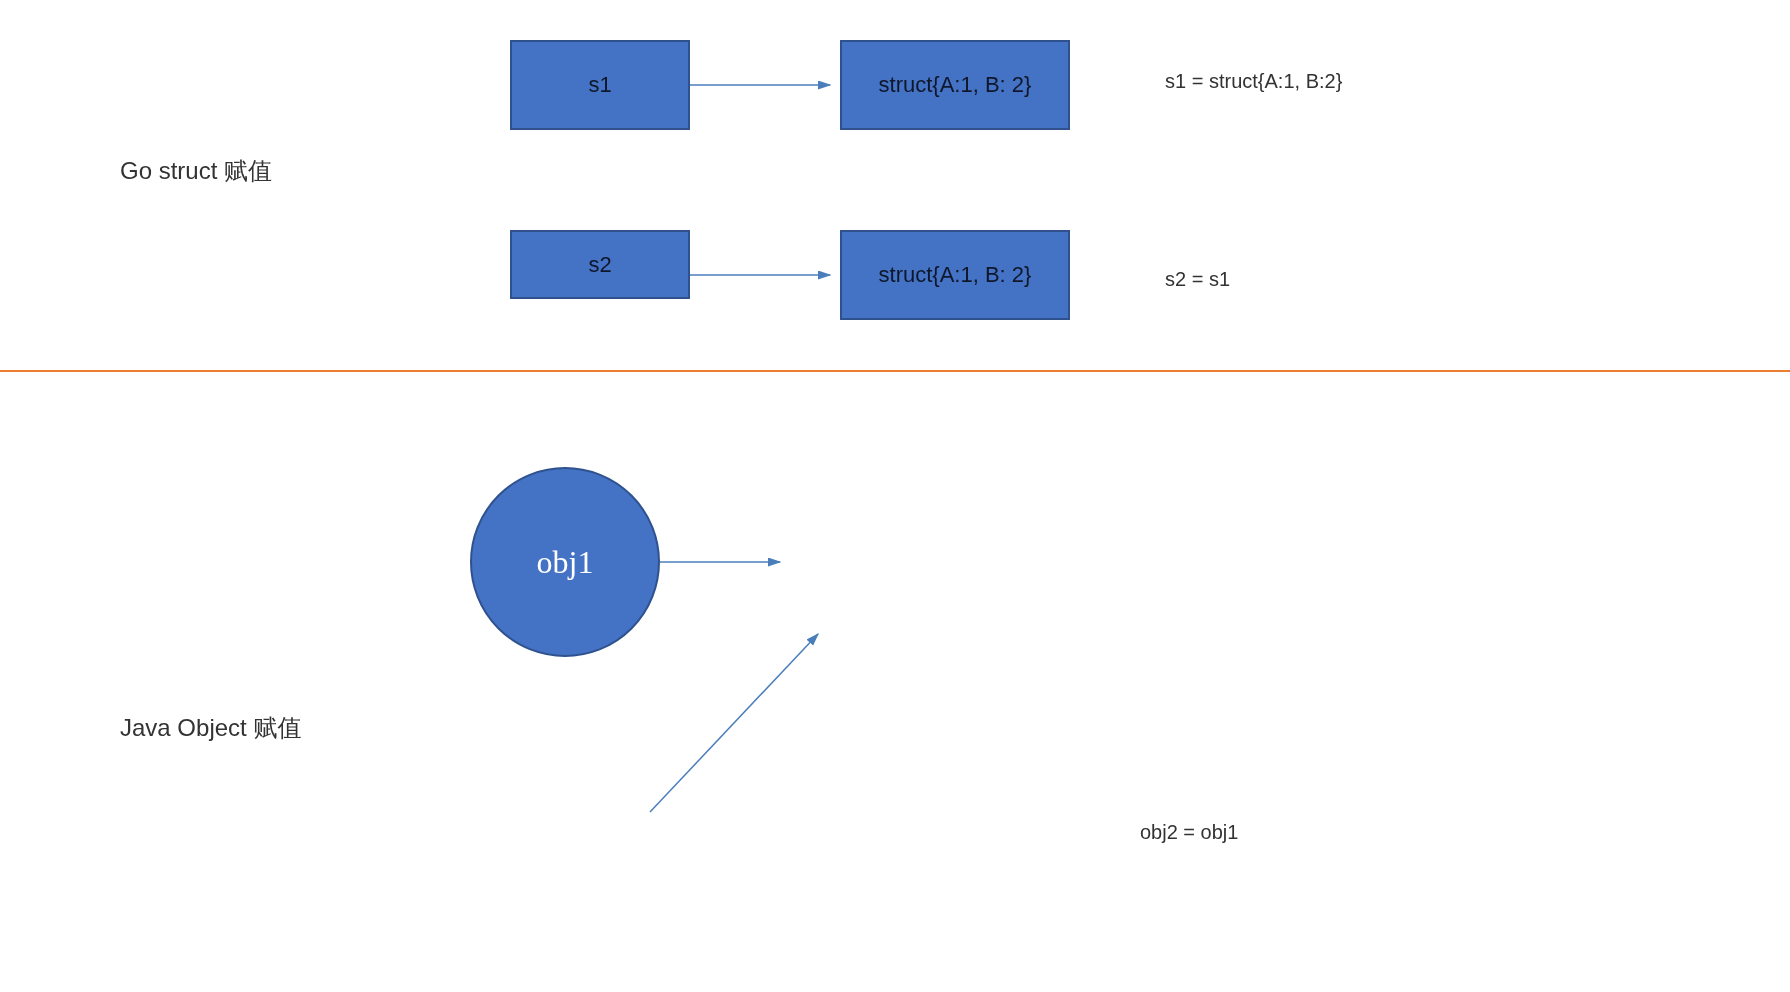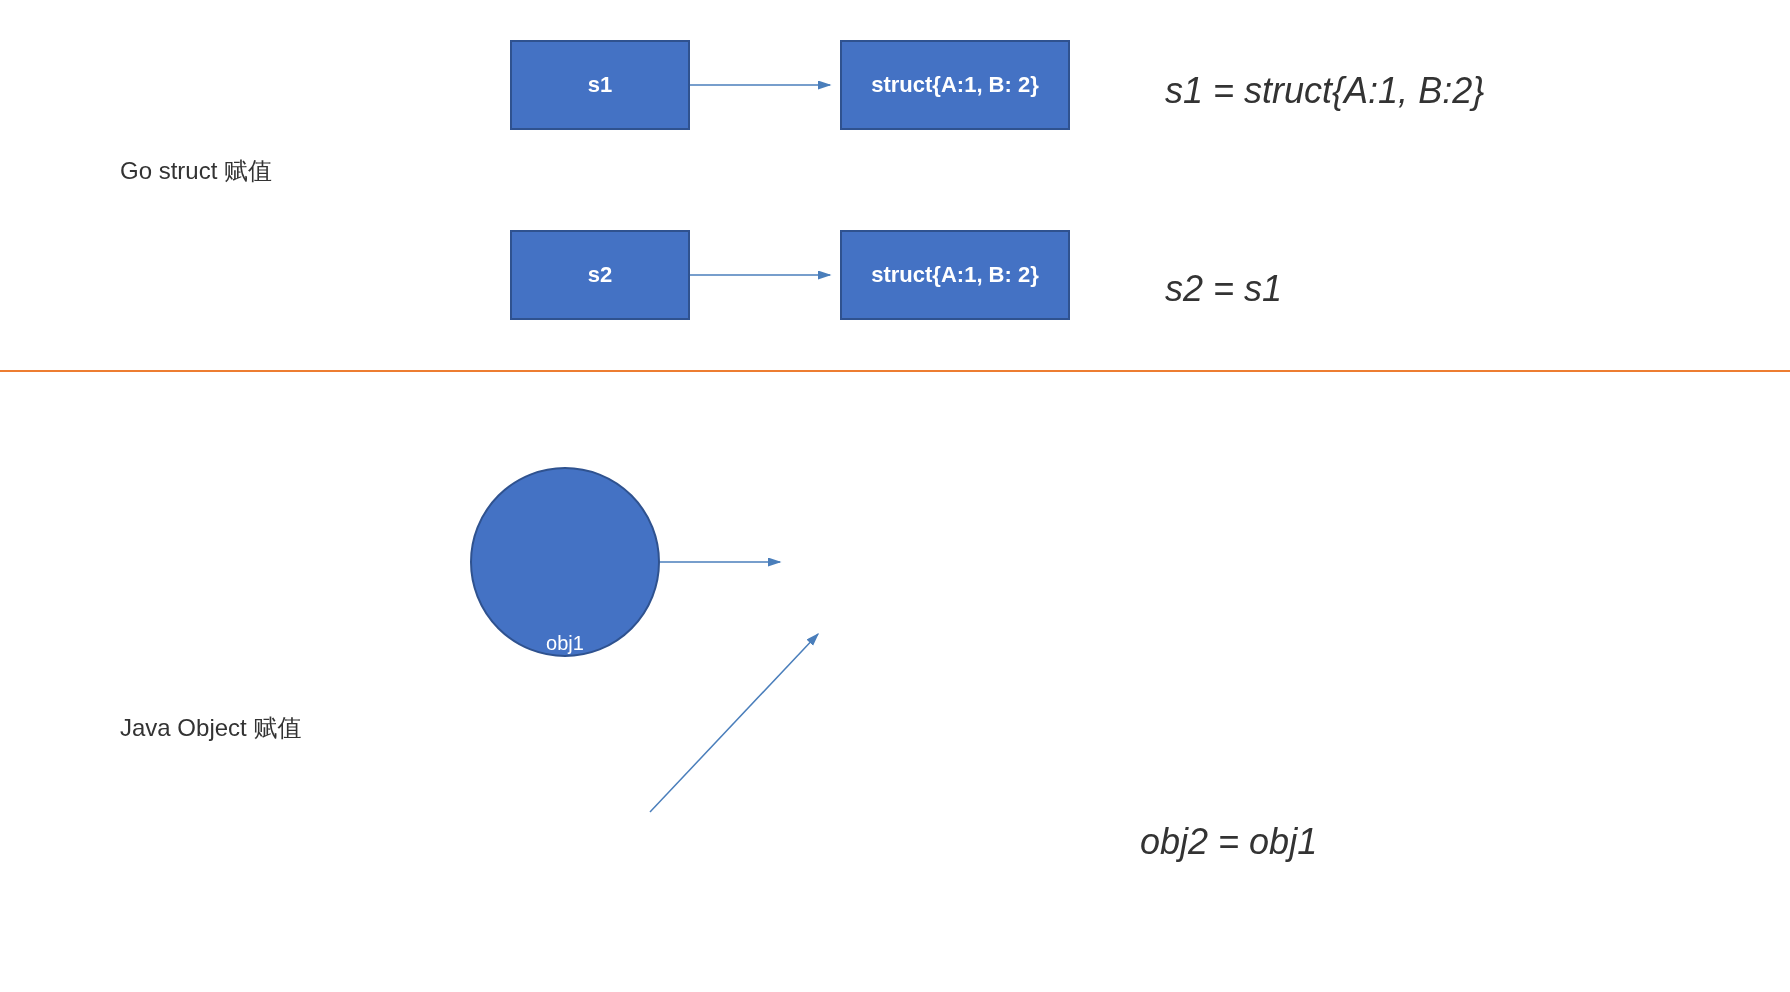--- a/index.html
+++ b/index.html
@@ -23,44 +23,43 @@
     }
     .label {
       position: absolute;
       font-size: 24px;
       color: #333;
     }
     .box {
       position: absolute;
       background: #4472c4;
       border: 2px solid #2f528f;
-      color: #ffffff;
+      color: #0f172a;
       display: flex;
       align-items: center;
       justify-content: center;
       font-size: 22px;
       text-align: center;
-      font-weight: bold;
     }
     .circle {
       position: absolute;
       background: #4472c4;
       border: 2px solid #2f528f;
       border-radius: 50%;
       color: #ffffff;
       display: flex;
-      align-items: flex-end;
+      align-items: center;
       justify-content: center;
-      font-size: 20px;
+      font-size: 32px;
+      font-family: Liberation Serif, serif;
     }
     .code-text {
       position: absolute;
-      font-size: 36px;
+      font-size: 20px;
       color: #333;
-      font-style: italic;
     }
     svg.arrow {
       position: absolute;
       overflow: visible;
       pointer-events: none;
     }
   </style>
 </head>
 <body>
 
@@ -80,21 +79,21 @@
     </defs>
     <line x1="0" y1="10" x2="140" y2="10" stroke="#4a7ebb" stroke-width="1.5" marker-end="url(#ah1)"></line>
   </svg>
 
   <div class="box" style="left:840px; top:40px; width:230px; height:90px;">
     <span>struct{A:1, B: 2}</span>
   </div>
 
   <div class="code-text" style="left:1165px; top:70px;">s1 = struct{A:1, B:2}</div>
 
-  <div class="box" style="left:510px; top:230px; width:180px; height:90px;">
+  <div class="box" style="left:510px; top:230px; width:180px; height:69px;">
     <span>s2</span>
   </div>
 
   <svg class="arrow" style="left:690px; top:265px; width:150px; height:20px;">
     <defs>
       <marker id="ah2" markerWidth="10" markerHeight="10" refX="8" refY="3" orient="auto">
         <path d="M0,0 L9,3 L0,6 Z" fill="#4a7ebb"></path>
       </marker>
     </defs>
     <line x1="0" y1="10" x2="140" y2="10" stroke="#4a7ebb" stroke-width="1.5" marker-end="url(#ah2)"></line>

